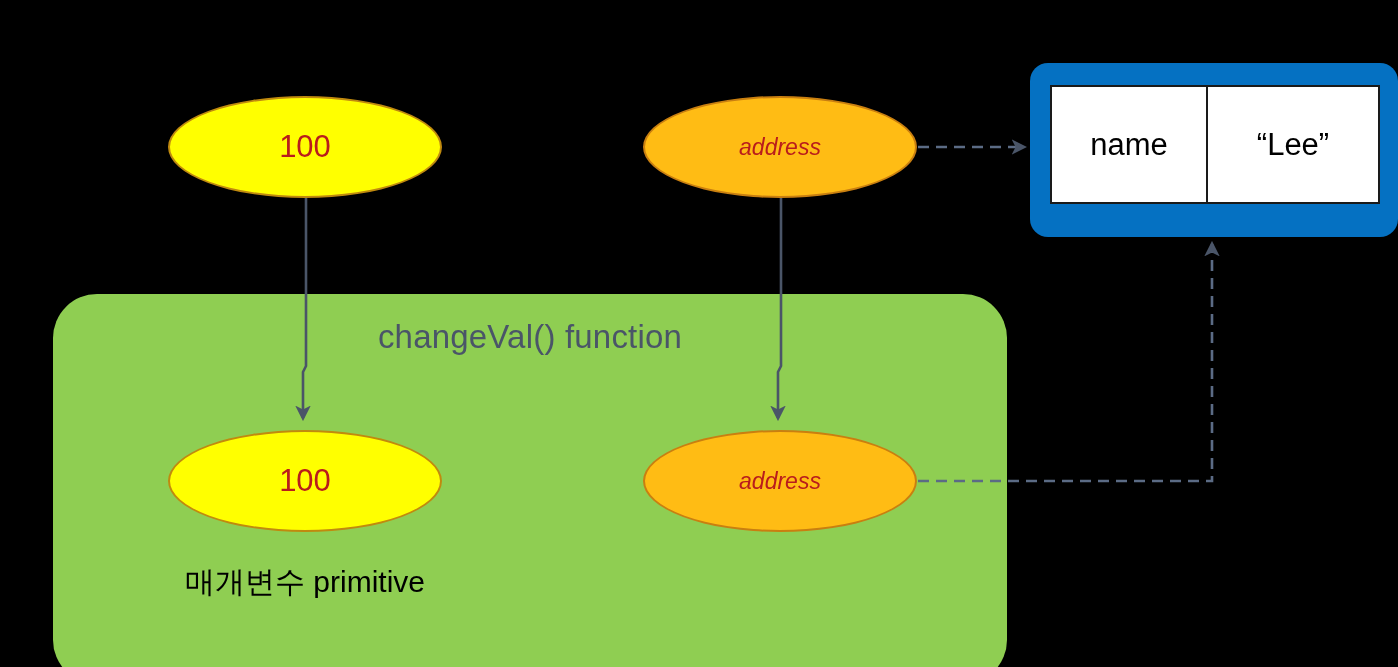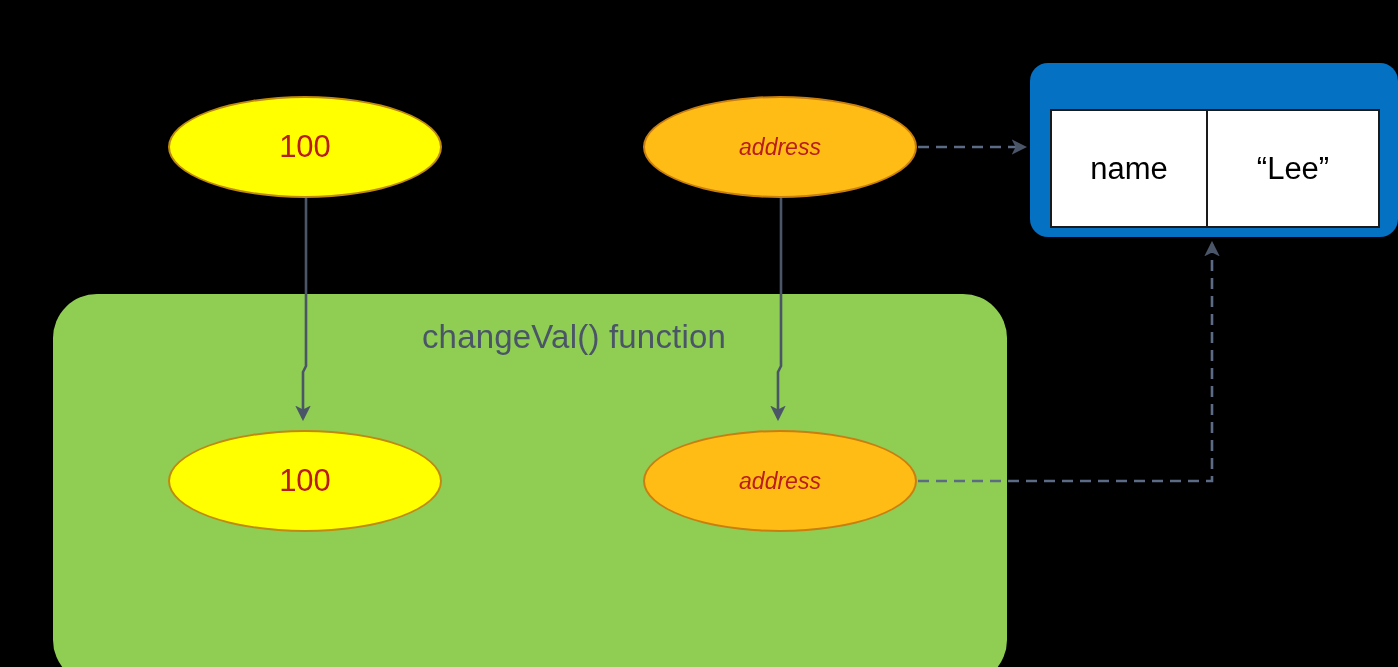--- a/index.html
+++ b/index.html
@@ -29,21 +29,20 @@
   .func-label {
     position: absolute;
     left: 53px;
     top: 318px;
     width: 954px;
     text-align: center;
     font-size: 33px;
     color: #4A5568;
     letter-spacing: 0.2px;
     white-space: nowrap;
-    padding-left: 44px;
   }
 
   
   .ellipse {
     position: absolute;
     display: flex;
     align-items: center;
     justify-content: center;
     border-radius: 50%;
     box-sizing: border-box;
@@ -93,21 +92,20 @@
   }
   .object-table {
     position: absolute;
     left: 1050px;
     top: 85px;
     width: 324px;
     height: 119px;
     border-collapse: collapse;
     background: #FFFFFF;
     table-layout: fixed;
-    margin-top: 24px;
   }
   .object-table td {
     border: 2px solid #1A1A1A;
     text-align: center;
     font-size: 31px;
     color: #000000;
     height: 58px;
     padding: 0;
     background: #FFFFFF;
     white-space: nowrap;
@@ -169,20 +167,21 @@
   </div>
 
   <div id="ellipse-primitive-param" class="ellipse yellow">
     <span>100</span>
   </div>
 
   <div id="ellipse-object-param" class="ellipse orange">
     <span class="txt-italic">address</span>
   </div>
 
+  <div id="caption-primitive" class="param-caption">매개변수 primitive</div>
 
   <div class="object-box"></div>
   <table class="object-table">
     <tbody>
       <tr>
         <td class="key">name</td>
         <td class="val">“Lee”</td>
       </tr>
     </tbody>
   </table>

